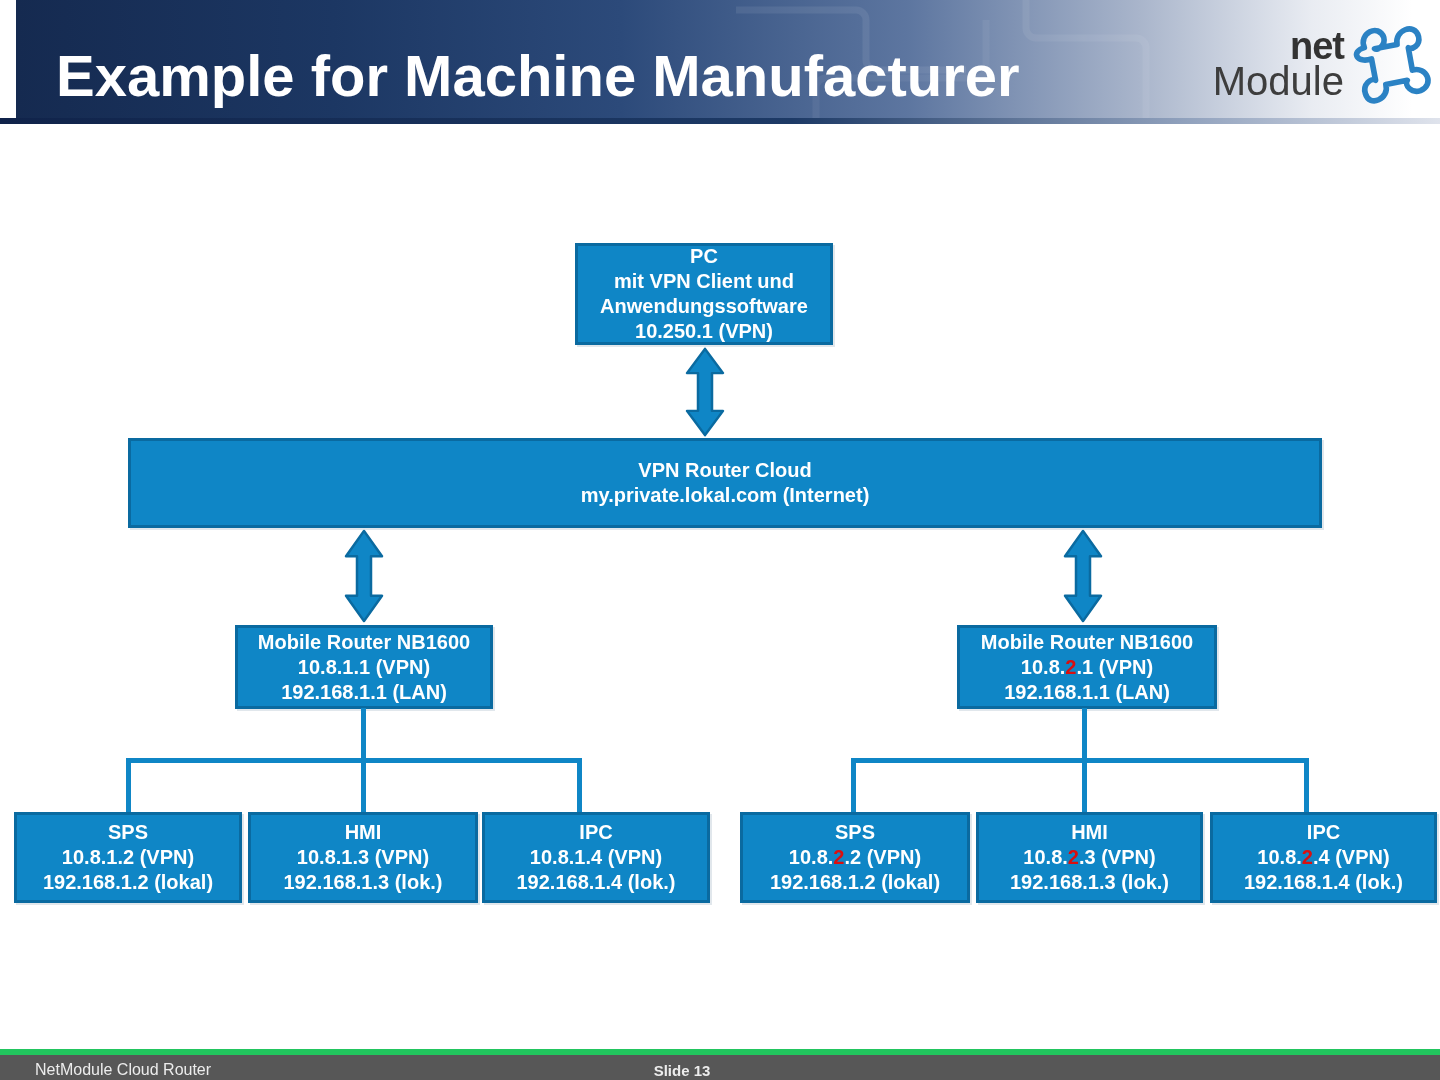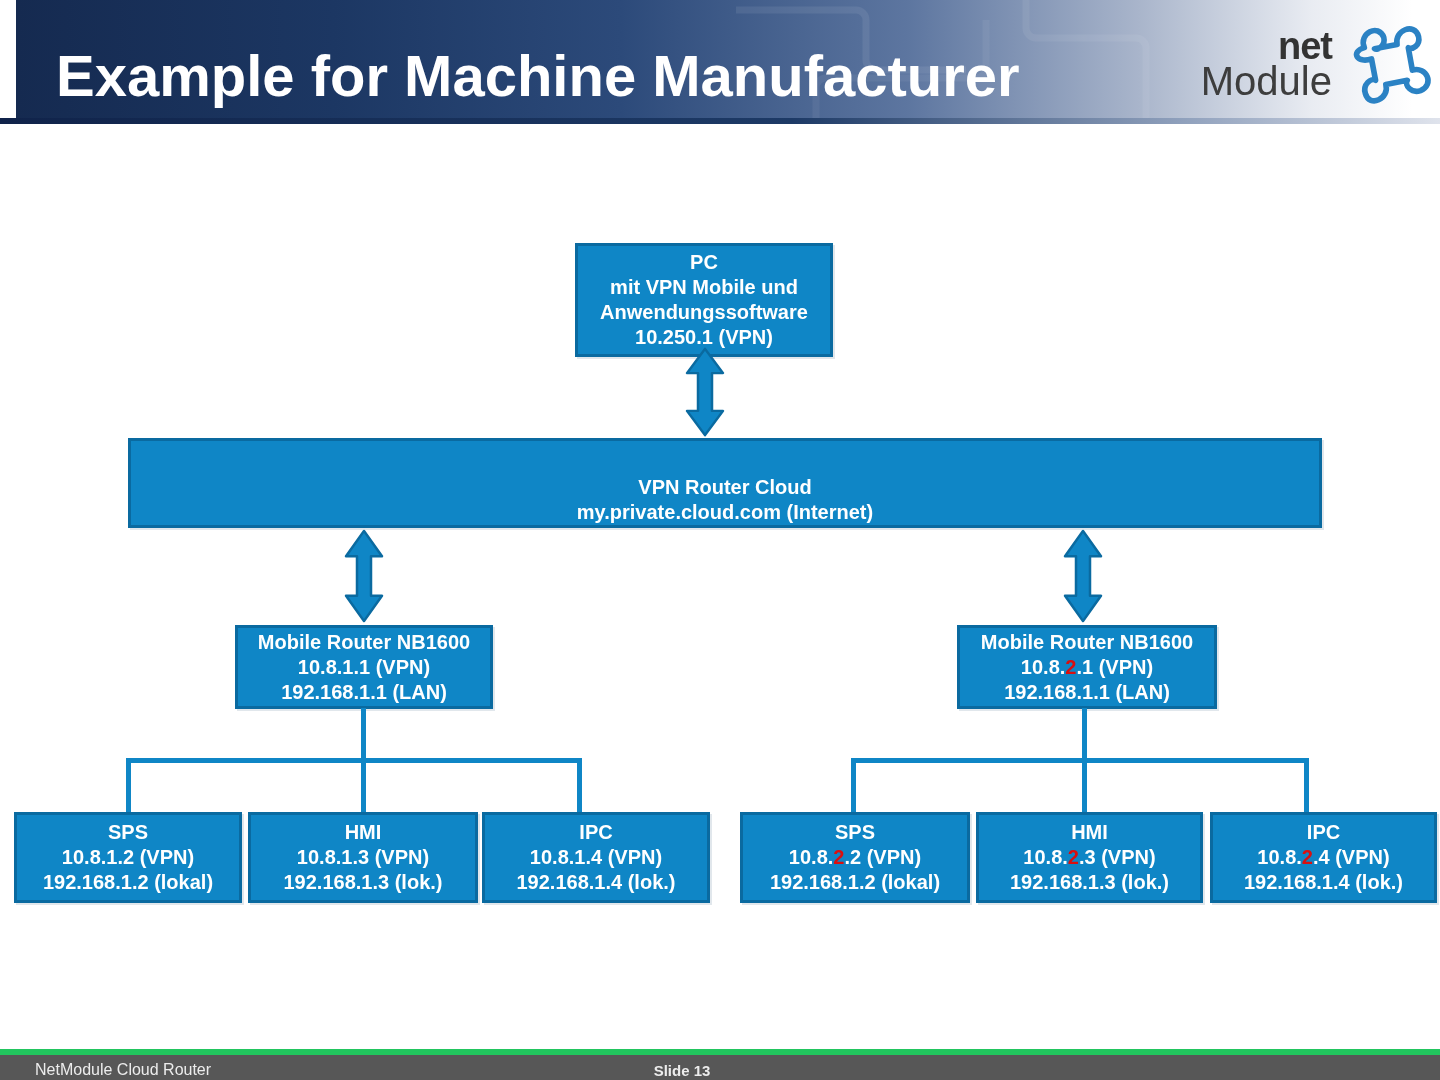--- a/index.html
+++ b/index.html
@@ -21,43 +21,43 @@
     background:linear-gradient(90deg,#10234a 0%,#1d3a66 55%,#8fa0bc 82%,#dfe3ec 100%);
   }
   .page-title{
     position:absolute;left:40px;top:42px;
     color:#ffffff;font-size:58px;font-weight:bold;letter-spacing:0px;white-space:nowrap;
   }
   .header-decor{position:absolute;left:680px;top:0;width:520px;height:118px;opacity:.55;}
 
   .logo{
     position:absolute;right:16px;top:18px;
-    display:flex;align-items:center;gap:16px;
+    display:flex;align-items:center;gap:4px;
   }
   .logo-text{display:flex;flex-direction:column;align-items:flex-end;line-height:1;}
   .logo-net{font-size:38px;font-weight:bold;color:#333333;letter-spacing:-1px;}
   .logo-module{font-size:40px;color:#3d3d3d;margin-top:-4px;letter-spacing:0px;}
   .logo-puzzle{width:92px;height:92px;}
 
   
   .node{
     position:absolute;
     background:#0f86c6;
     border:3px solid #0a6aa0;
     box-sizing:border-box;
     color:#ffffff;font-weight:bold;
     display:flex;flex-direction:column;justify-content:center;align-items:center;
     text-align:center;
     font-size:20px;line-height:25px;
     box-shadow:2px 2px 0 rgba(10,60,100,.12);
   }
   .hl{color:#d90f0f;}
 
-  .node-pc{left:575px;top:243px;width:258px;height:114px;}
-  .node-cloud{left:128px;top:438px;width:1194px;height:90px;justify-content:flex-end;}
+  .node-pc{left:575px;top:243px;width:258px;height:102px;}
+  .node-cloud{left:128px;top:438px;width:1194px;height:90px;}
   .node-router-left{left:235px;top:625px;width:258px;height:84px;}
   .node-router-right{left:957px;top:625px;width:260px;height:84px;}
   .node-l-sps{left:14px;top:812px;width:228px;height:91px;}
   .node-l-hmi{left:248px;top:812px;width:230px;height:91px;}
   .node-l-ipc{left:482px;top:812px;width:228px;height:91px;}
   .node-r-sps{left:740px;top:812px;width:230px;height:91px;}
   .node-r-hmi{left:976px;top:812px;width:227px;height:91px;}
   .node-r-ipc{left:1210px;top:812px;width:227px;height:91px;}
 
   
@@ -92,38 +92,38 @@
       </div>
       <svg class="logo-puzzle" viewBox="0 0 90 90" fill="none">
         <path d="M16,29 C10,15 30,5 35,19 C37,27 29,32 26,30 L48,26 C45,12 65,4 69,18 C71,27 63,31 59,29 L63,51 C77,47 85,65 71,71 C62,74 55,66 58,61 L37,65 C41,79 21,88 17,74 C14,65 23,58 27,61 L23,40 C9,45 2,33 16,29 Z" stroke="#2b82c4" stroke-width="5.5" stroke-linejoin="round"></path>
       </svg>
     </div>
   </div>
   <div class="header-bottom-strip"></div>
 
   <div class="node node-pc">
     <div>PC</div>
-    <div>mit VPN Mobile und</div>
+    <div>mit VPN Client und</div>
     <div>Anwendungssoftware</div>
     <div>10.250.1 (VPN)</div>
   </div>
 
   <svg class="arrow" style="left:683px;top:347px;height:90px;" viewBox="0 0 44 100" preserveAspectRatio="none">
     <polygon points="22,2 4,29 15,29 15,71 4,71 22,98 40,71 29,71 29,29 40,29" fill="#0f86c6" stroke="#0a6aa0" stroke-width="2.5" stroke-linejoin="round"></polygon>
   </svg>
   <svg class="arrow" style="left:342px;top:529px;height:94px;" viewBox="0 0 44 100" preserveAspectRatio="none">
     <polygon points="22,2 4,29 15,29 15,71 4,71 22,98 40,71 29,71 29,29 40,29" fill="#0f86c6" stroke="#0a6aa0" stroke-width="2.5" stroke-linejoin="round"></polygon>
   </svg>
   <svg class="arrow" style="left:1061px;top:529px;height:94px;" viewBox="0 0 44 100" preserveAspectRatio="none">
     <polygon points="22,2 4,29 15,29 15,71 4,71 22,98 40,71 29,71 29,29 40,29" fill="#0f86c6" stroke="#0a6aa0" stroke-width="2.5" stroke-linejoin="round"></polygon>
   </svg>
 
   <div class="node node-cloud">
     <div>VPN Router Cloud</div>
-    <div>my.private.cloud.com (Internet)</div>
+    <div>my.private.lokal.com (Internet)</div>
   </div>
 
   <div class="node node-router-left">
     <div>Mobile Router NB1600</div>
     <div><span>10.8.1.1 (VPN)</span><span class="hl"></span><span></span></div>
     <div>192.168.1.1 (LAN)</div>
   </div>
   <div class="node node-router-right">
     <div>Mobile Router NB1600</div>
     <div><span>10.8.</span><span class="hl">2</span><span>.1 (VPN)</span></div>

